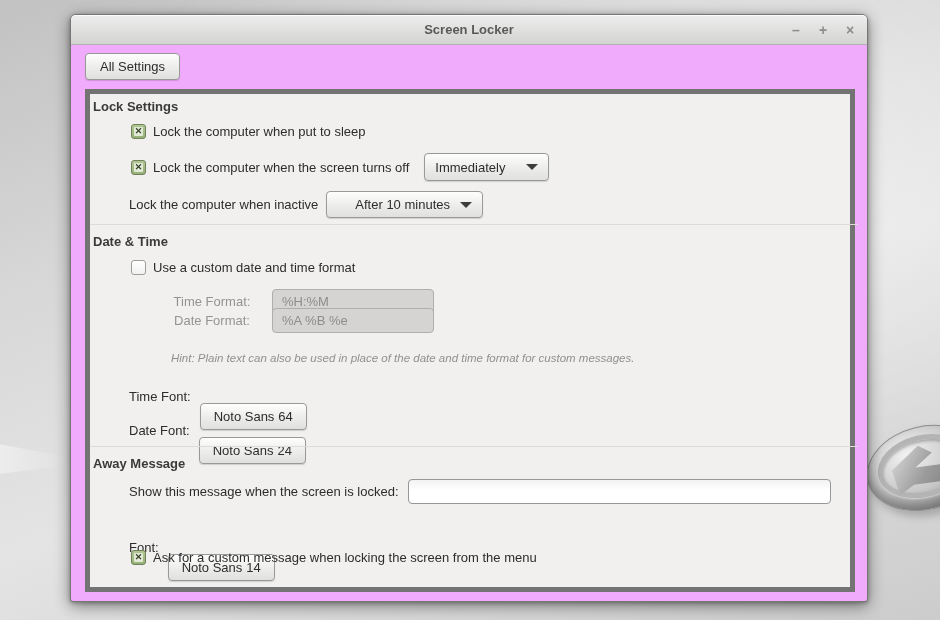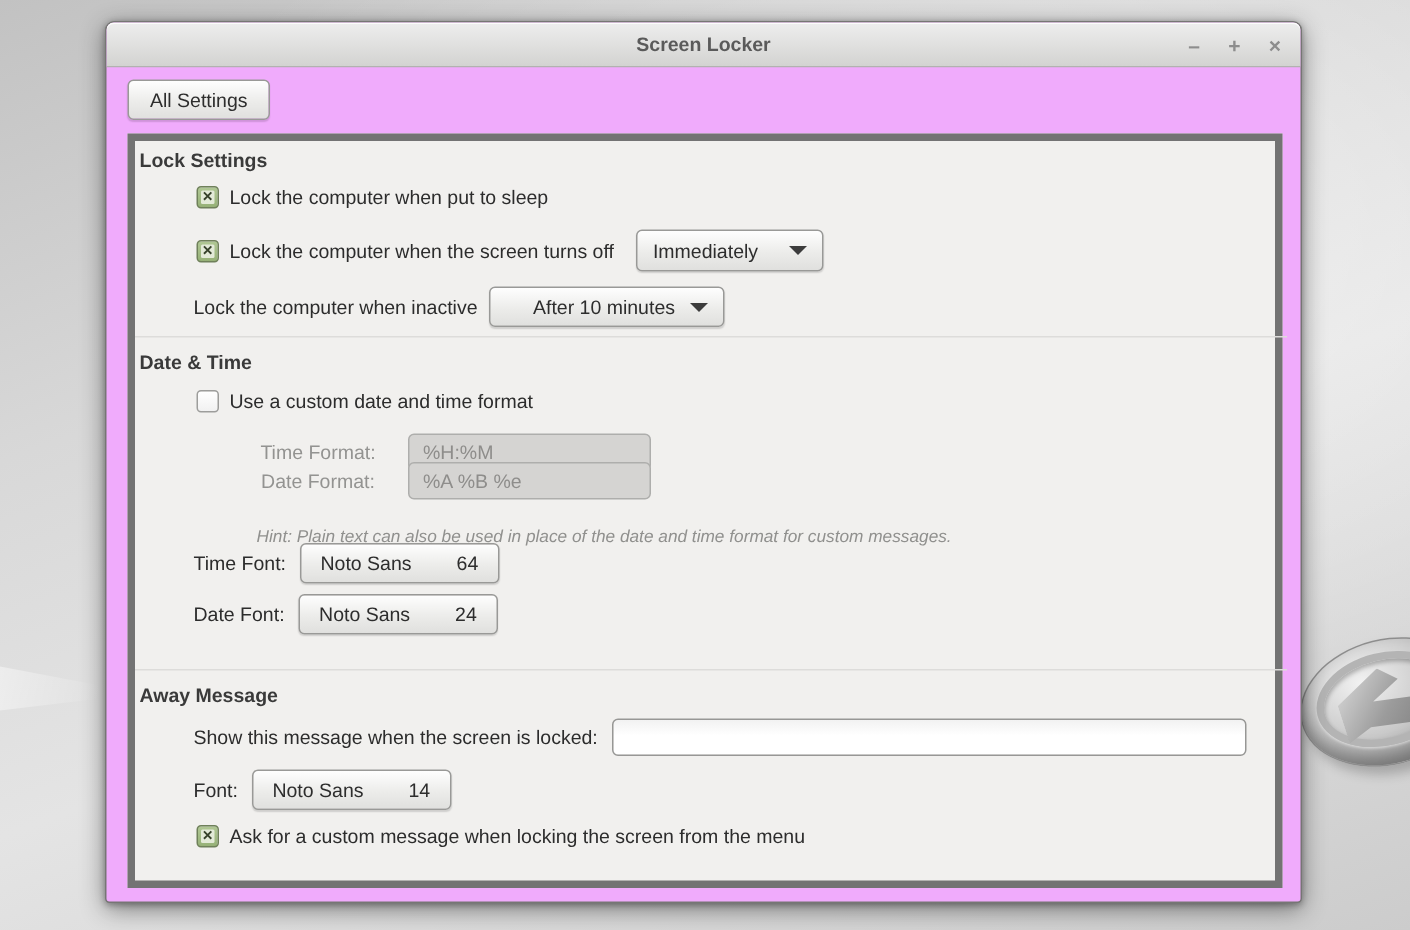--- a/index.html
+++ b/index.html
@@ -114,21 +114,21 @@
   
   .dropdown { height:28px; padding:0 10px; display:inline-flex; align-items:center; }
   .dd-gap { justify-content:space-between; }
   .arrow-down {
     width:0; height:0; margin-left:14px;
     border-left:6px solid transparent; border-right:6px solid transparent;
     border-top:6px solid #3c3c3c;
   }
 
   
-  .font-btn { height:27px; padding:0 13px; gap:30px; }
+  .font-btn { height:27px; padding:0 13px; gap:4px;margin-top:41px; }
 
   
   .entry-disabled {
     width:162px; height:25px; padding:0 9px; line-height:23px;
     background:#d5d4d2; border:1px solid #aeaeac; border-radius:4px;
     color:#8e8d8b; font-size:13px;
   }
   .entry {
     width:423px; height:25px; padding:0 8px;
     background: linear-gradient(#f2f2f2, #ffffff 45%);

